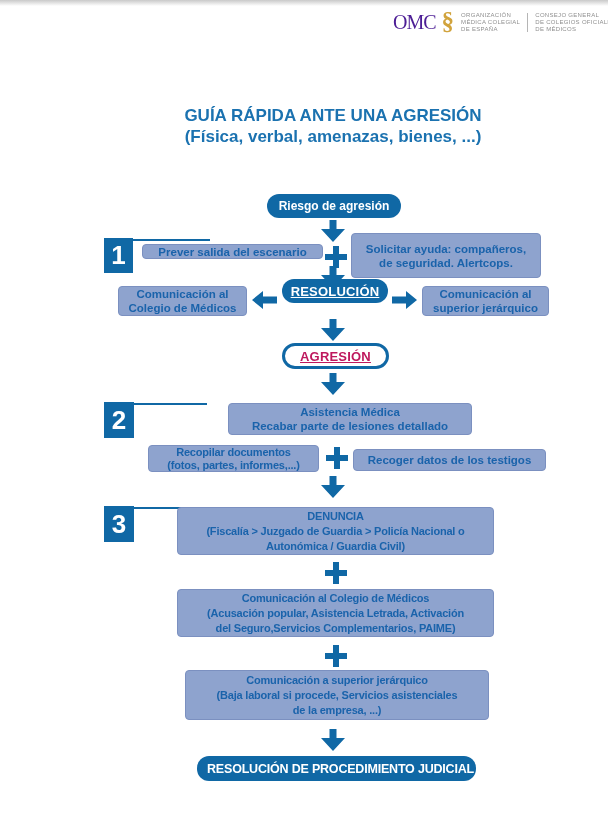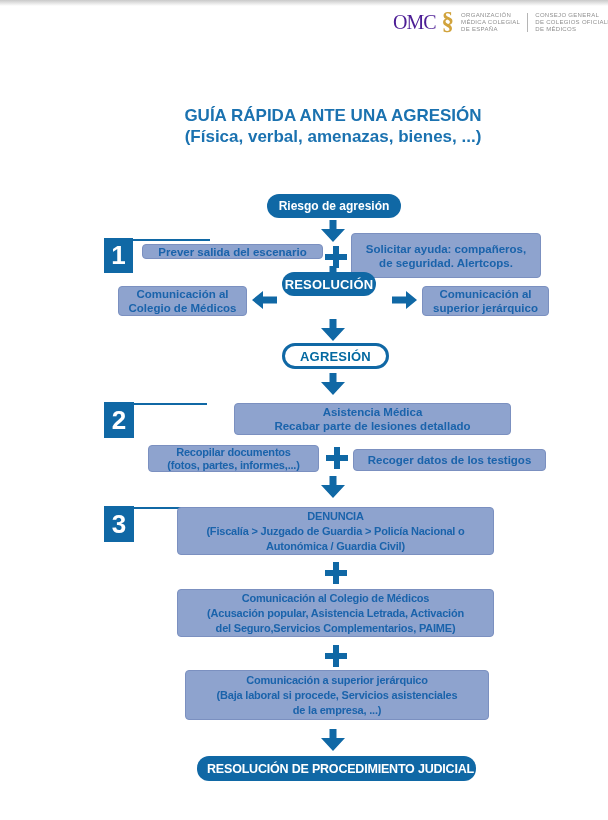--- a/index.html
+++ b/index.html
@@ -24,23 +24,23 @@
        color:#1b72b0;font-weight:bold;font-size:17px;line-height:21px;}
 
   
   .nd{background:#1068a5;color:#fff;border-radius:12px;display:flex;
       align-items:center;justify-content:center;font-weight:bold;
       text-align:center;box-sizing:border-box;}
   .nl{background:#8ea3ce;border:1px solid #7b90c0;color:#1a63ab;
       border-radius:4px;display:flex;flex-direction:column;align-items:center;
       justify-content:center;font-weight:bold;text-align:center;
       box-sizing:border-box;padding:0 4px;}
-  .no{background:#fff;border:3.5px solid #1068a5;color:#0369a1;
+  .no{background:#fff;border:3.5px solid #1068a5;color:#be185d;
       border-radius:13px;display:flex;align-items:center;justify-content:center;
-      font-weight:bold;box-sizing:border-box;}
+      font-weight:bold;box-sizing:border-box;text-decoration:underline;}
   .badge{background:#1068a5;color:#fff;font-weight:bold;font-size:26px;
       display:flex;align-items:center;justify-content:center;}
   .bline{background:#1068a5;height:2px;}
   .caps{letter-spacing:.2px;}
   .f11{font-size:11px;letter-spacing:-0.2px;}
   .f115{font-size:11.5px;}
   .f12{font-size:12px;text-align:right;}
   .f125{font-size:12.5px;letter-spacing:-0.2px;padding-left:8px;}
   .f13{font-size:13px;}
   .lh125{line-height:12.5px;}
@@ -113,21 +113,21 @@
     <span class="ln">Comunicación al</span>
     <span class="ln">Colegio de Médicos</span>
   </div>
 
   <span class="abs ic" style="left:252px;top:291px;">
     <svg width="25" height="18" viewBox="0 0 25 18">
         <polygon points="25,5.5 11,5.5 11,0 0,9 11,18 11,12.5 25,12.5" fill="#1068a5"></polygon>
       </svg>
   </span>
 
-  <div class="abs nd f13 caps" style="left:282px;top:272px;width:94px;height:24px;">RESOLUCIÓN</div>
+  <div class="abs nd f13 caps" style="left:282px;top:279px;width:106px;height:24px;text-decoration:underline;">RESOLUCIÓN</div>
 
   <span class="abs ic" style="left:392px;top:291px;">
     <svg width="25" height="18" viewBox="0 0 25 18">
         <polygon points="0,5.5 14,5.5 14,0 25,9 14,18 14,12.5 0,12.5" fill="#1068a5"></polygon>
       </svg>
   </span>
 
   <div class="abs nl f115 lh14" style="left:422px;top:286px;width:127px;height:30px;">
     <span class="ln">Comunicación al</span>
     <span class="ln">superior jerárquico</span>
@@ -143,21 +143,21 @@
 
   <span class="abs ic" style="left:321px;top:373px;">
     <svg width="24" height="22" viewBox="0 0 24 22">
         <polygon points="8.5,0 15.5,0 15.5,9 24,9 12,22 0,9 8.5,9" fill="#1068a5"></polygon>
       </svg>
   </span>
 
   <div class="abs badge" style="left:104px;top:402px;width:30px;height:36px;">2</div>
   <div class="abs bline" style="left:134px;top:403px;width:73px;"></div>
 
-  <div class="abs nl f115 lh145" style="left:234px;top:403px;width:277px;height:32px;">
+  <div class="abs nl f115 lh145" style="left:228px;top:403px;width:244px;height:32px;">
     <span class="ln">Asistencia Médica</span>
     <span class="ln">Recabar parte de lesiones detallado</span>
   </div>
 
   <div class="abs nl f11 lh125" style="left:148px;top:445px;width:171px;height:27px;">
     <span class="ln">Recopilar documentos</span>
     <span class="ln">(fotos, partes, informes,...)</span>
   </div>
 
   <span class="abs ic" style="left:326px;top:447px;">

